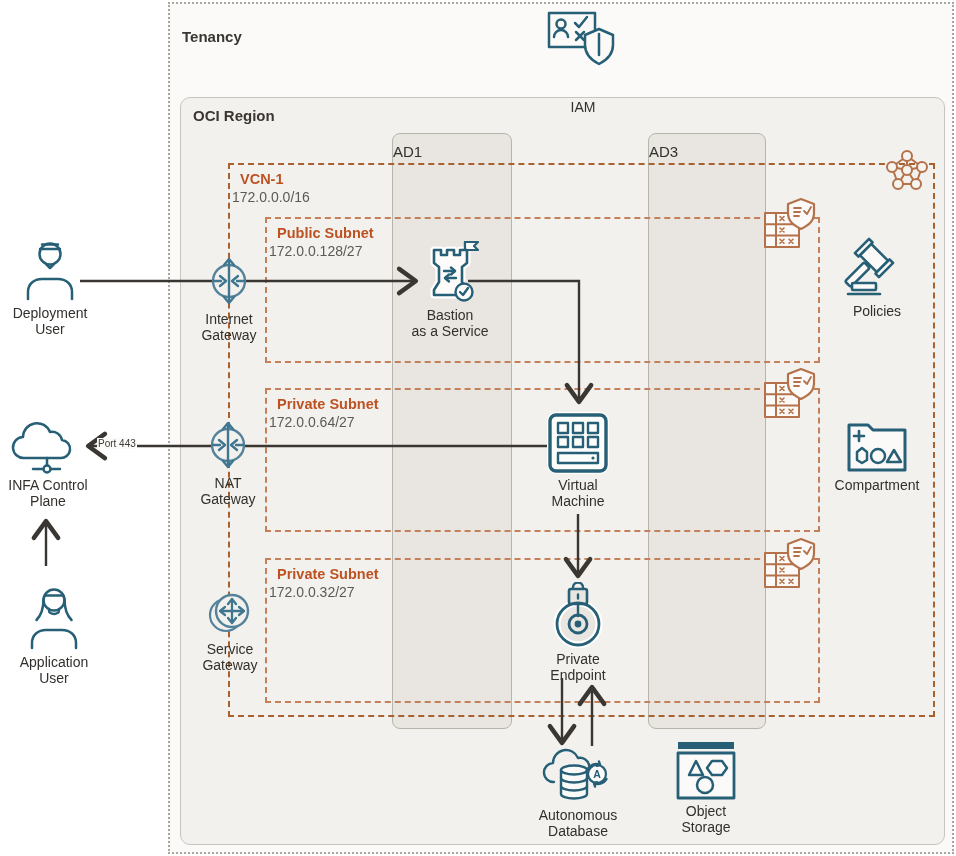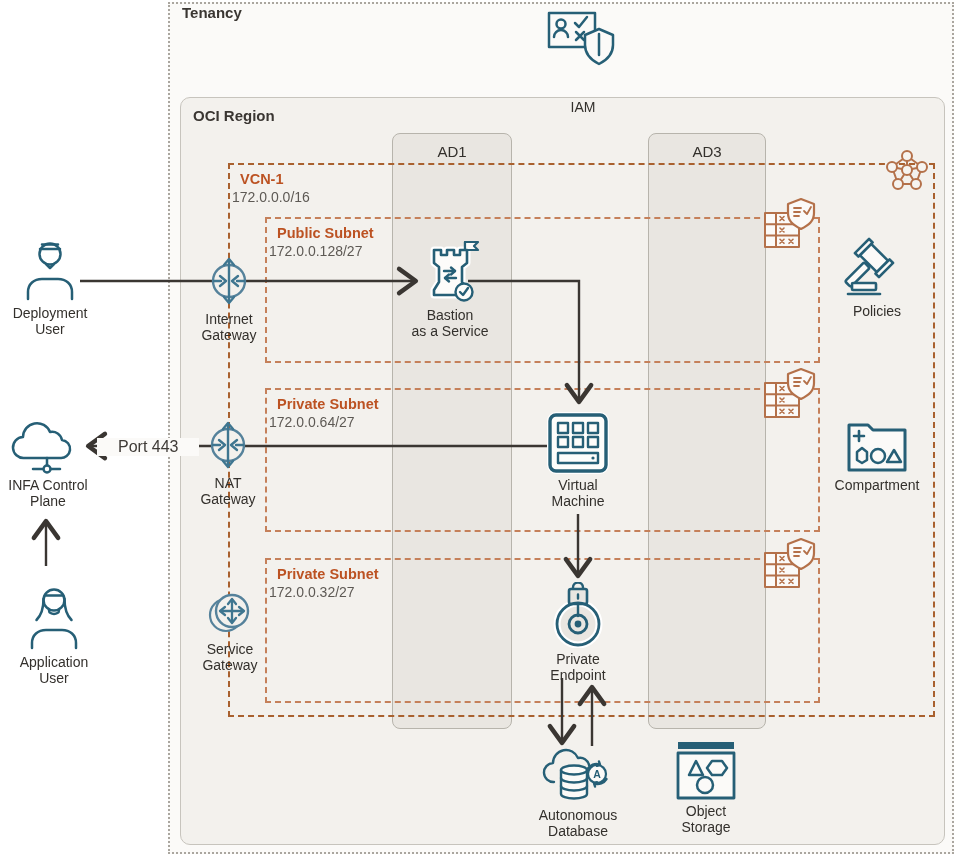--- a/index.html
+++ b/index.html
@@ -2,36 +2,36 @@
 <html><head>
 <meta charset="utf-8">
 <style>
   html,body{margin:0;padding:0;background:#ffffff;}
   .canvas{position:relative;width:956px;height:856px;background:#ffffff;overflow:hidden;
           font-family:"Liberation Sans", sans-serif;color:#33302c;}
   .box-title{font-size:15px;font-weight:bold;color:#3a3632;}
   
   .tenancy{position:absolute;left:168px;top:2px;width:782px;height:848px;
            border:2px dotted #aaa69f;background:#fbfaf8;z-index:1;}
-  .tenancy .box-title{position:absolute;left:12px;top:0;}
+  .tenancy .box-title{position:absolute;left:12px;top:24px;}
   .oci{position:absolute;left:180px;top:97px;width:763px;height:746px;
        border:1.5px solid #c7c4bd;border-radius:10px;background:#f3f1ed;z-index:5;}
   .oci .box-title{position:absolute;left:12px;top:9px;}
   .ad{position:absolute;top:133px;height:594px;background:#e9e6e1;border:1px solid #b7b4ac;
       border-radius:8px;z-index:10;}
-  .ad-label{text-align:center;padding-top:9px;font-size:15px;color:#33302c;}
+  .ad-label{padding-top:9px;font-size:15px;color:#33302c;}
   .vcn{position:absolute;left:228px;top:163px;width:703px;height:550px;
        border:2px dashed #a9612f;z-index:20;}
   .subnet{position:absolute;left:265px;width:551px;border:2px dashed #c5805a;z-index:21;}
   .zone-title{position:absolute;left:10px;top:6px;font-size:14.5px;font-weight:bold;color:#bc5222;}
   .zone-cidr{position:absolute;left:2px;top:24px;font-size:14px;color:#5d5954;}
   
   .edges{position:absolute;left:0;top:0;width:956px;height:856px;z-index:40;pointer-events:none;}
-  .port-label{position:absolute;left:97px;top:438px;font-size:16px;color:#3f3b37;
-              background:#fbfaf8;padding:0 21px;z-index:45;}
+  .port-label{position:absolute;left:97px;top:438px;font-size:10px;color:#3f3b37;
+              background:#fbfaf8;padding:0 1px;z-index:45;}
   
   .node{position:absolute;display:flex;flex-direction:column;align-items:center;z-index:50;}
   .node-label{margin-top:3px;font-size:14px;line-height:16px;text-align:center;
               white-space:pre-line;color:#33302c;}
   .floating{position:absolute;z-index:50;}
 </style>
 </head>
 <body>
 
 <div class="canvas">

